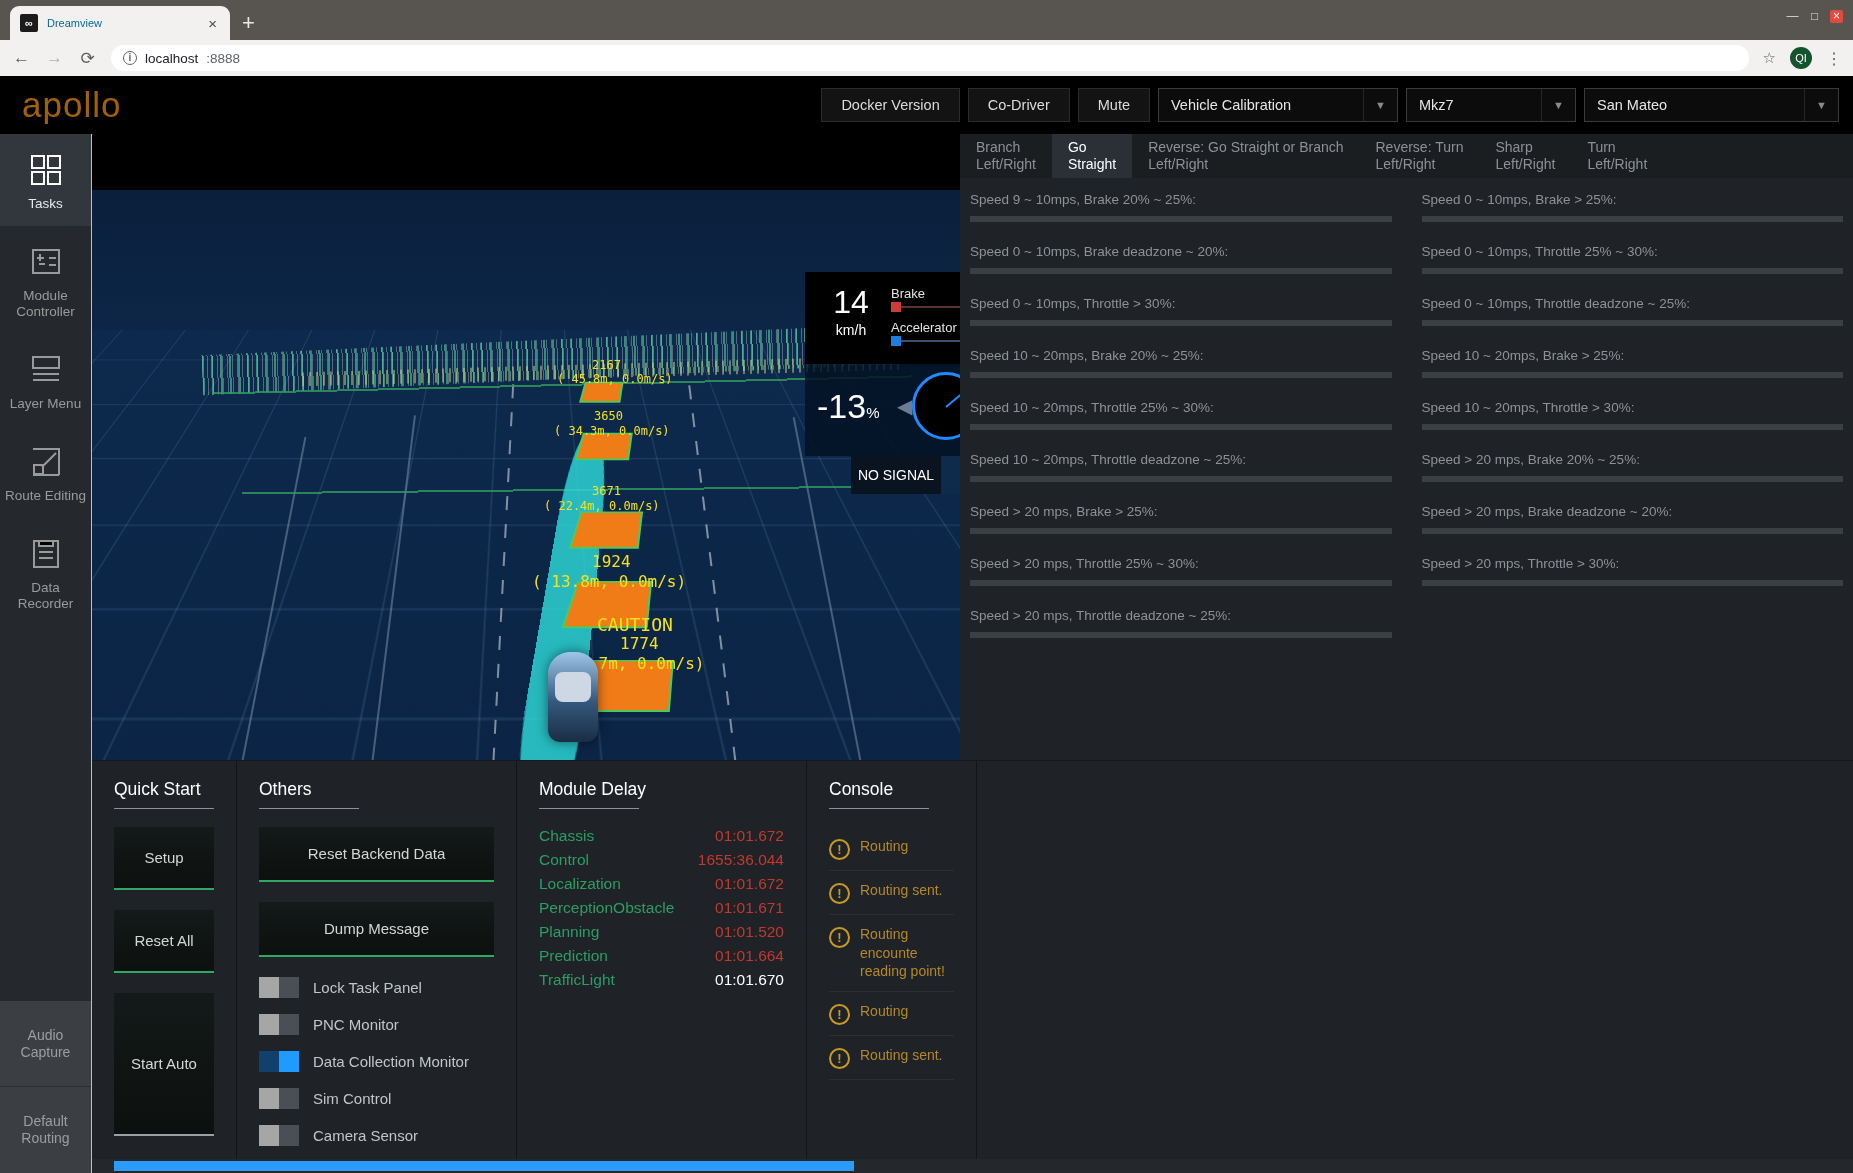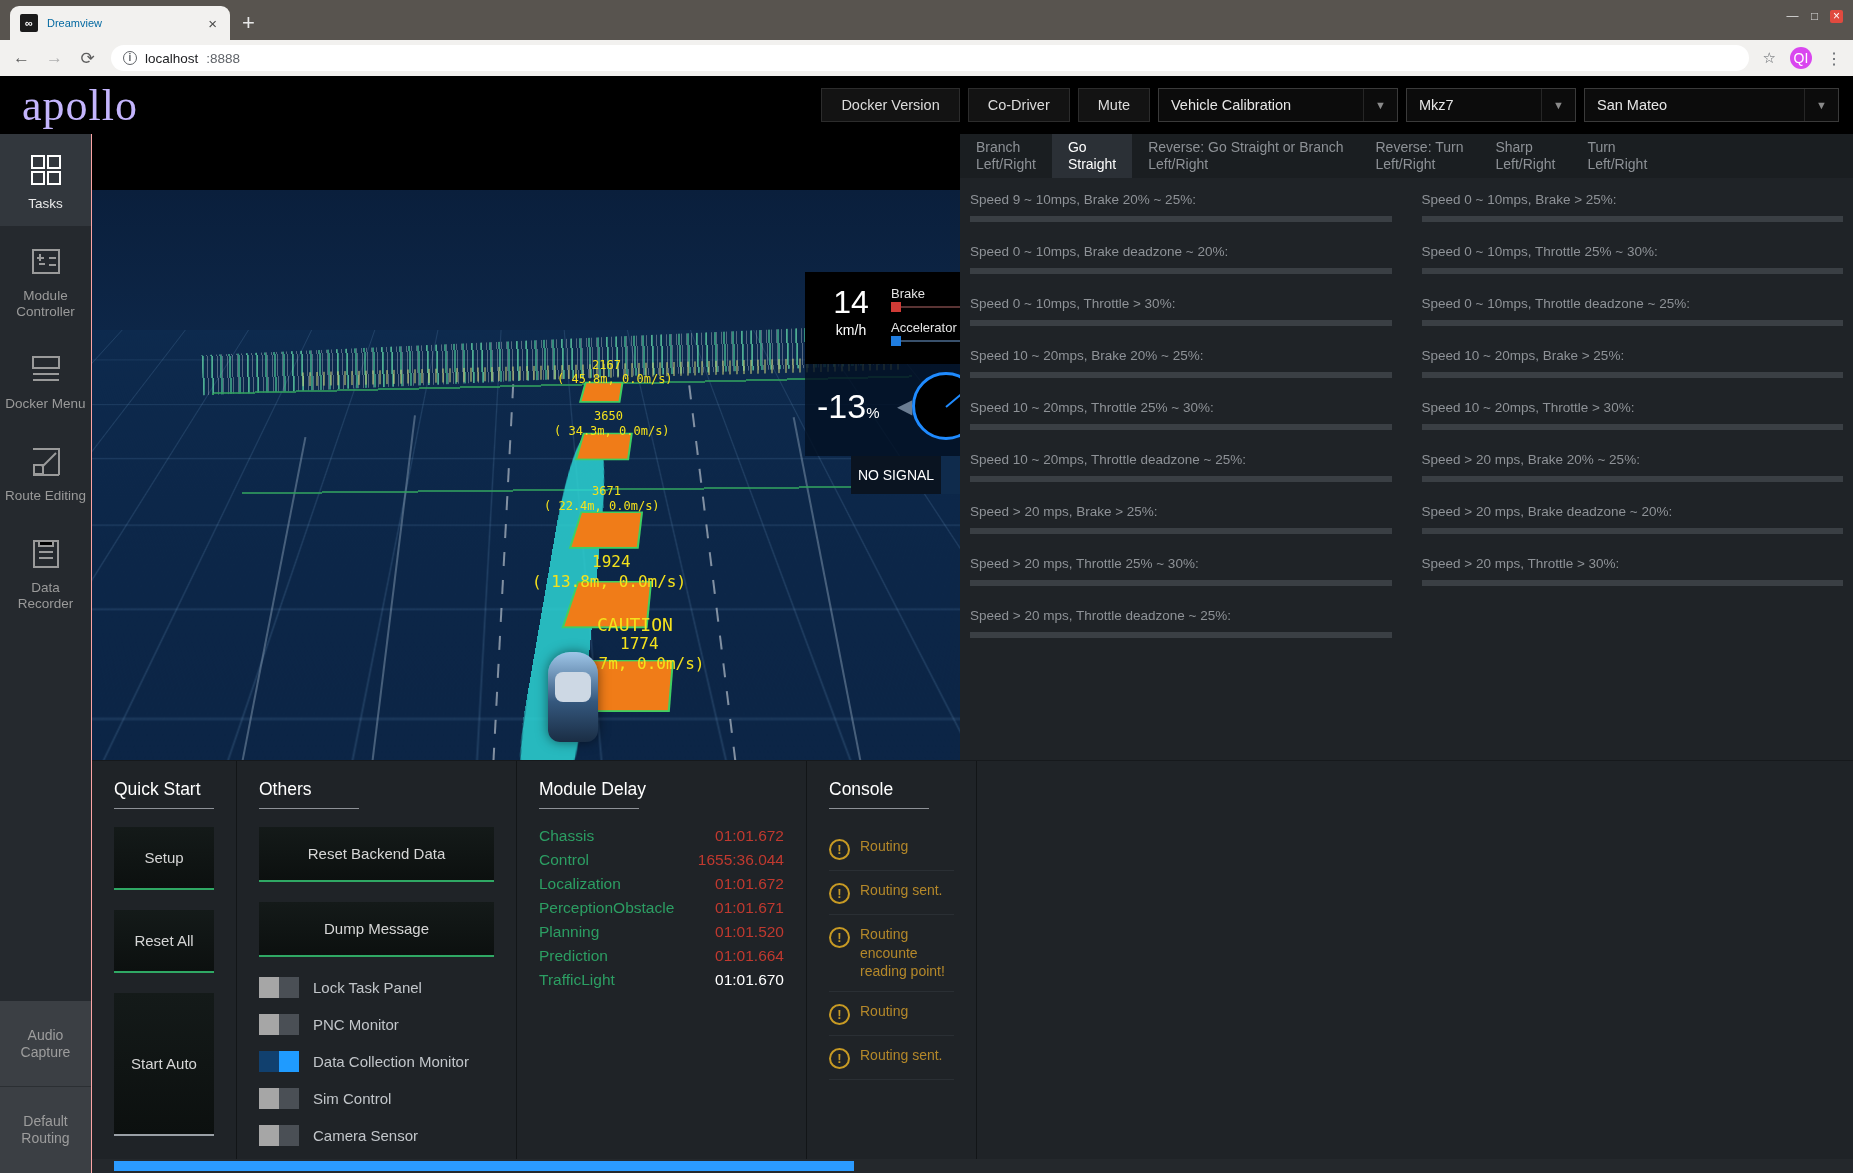--- a/index.html
+++ b/index.html
@@ -47,36 +47,36 @@
     font-size: 13.5px; color: #202124;
   }
   .info-ico {
     width: 14px; height: 14px; border: 1.4px solid #5f6368; border-radius: 50%;
     font-size: 10px; line-height: 12px; text-align: center; color: #5f6368; font-weight: bold;
   }
   .url-host { color: #202124; }
   .url-port { color: #5f6368; }
   .star-ico { font-size: 15px; color: #5f6368; cursor: pointer; }
   .profile-chip {
-    width: 22px; height: 22px; border-radius: 50%; background: #d946ef;
-    color: #fff; font-size: 14px; display: flex; align-items: center; justify-content: center;
+    width: 22px; height: 22px; border-radius: 50%; background: #14532d;
+    color: #fff; font-size: 11px; display: flex; align-items: center; justify-content: center;
   }
   .menu-ico { font-size: 16px; color: #5f6368; cursor: pointer; letter-spacing: -1px; }
 
   
   .app { position: relative; width: 1853px; height: 1097px; background: #1f2327; }
 
   .app-header {
     height: 58px; background: #000; display: flex; align-items: center;
     position: relative;
   }
   .logo {
     position: absolute; left: 22px; top: 50%; transform: translateY(-50%);
-    font-size: 44px; color: #c4b5fd; letter-spacing: 1px;
-    font-family: Liberation Serif, serif;
+    font-size: 35px; color: #a16207; letter-spacing: 1px;
+    font-family: Liberation Sans, sans-serif;
   }
   .header-ctrls { margin-left: auto; display: flex; gap: 8px; padding-right: 14px; align-items: center; }
   .hbtn {
     background: #131313; border: 1px solid #2c2c2c; color: #dcdcdc;
     font-size: 14.5px; height: 34px; padding: 0 19px;
     display: flex; align-items: center; justify-content: center; cursor: pointer;
   }
   .hsel {
     background: #0c0c0c; border: 1px solid #3a3a3a; height: 34px;
     display: flex; align-items: center; cursor: pointer; min-width: 150px;
@@ -357,21 +357,21 @@
 Controller</div>
       </div>
 
       <div class="side-item">
         <div class="side-icon">
           <svg width="34" height="34" viewBox="0 0 34 34">
               <rect x="4" y="4" width="26" height="11" fill="none" stroke="#9a9a9a" stroke-width="2"></rect>
               <path d="M4 21h26M4 27h26" stroke="#9a9a9a" stroke-width="2"></path>
             </svg>
         </div>
-        <div class="side-label">Docker
+        <div class="side-label">Layer
 Menu</div>
       </div>
 
       <div class="side-item">
         <div class="side-icon">
           <svg width="34" height="34" viewBox="0 0 34 34">
               <path d="M4 4h26v26" fill="none" stroke="#9a9a9a" stroke-width="2"></path>
               <path d="M4 30h26" stroke="#9a9a9a" stroke-width="2"></path>
               <rect x="5" y="20" width="9" height="9" fill="none" stroke="#9a9a9a" stroke-width="2"></rect>
               <path d="M13 22L27 8" stroke="#9a9a9a" stroke-width="2"></path>

